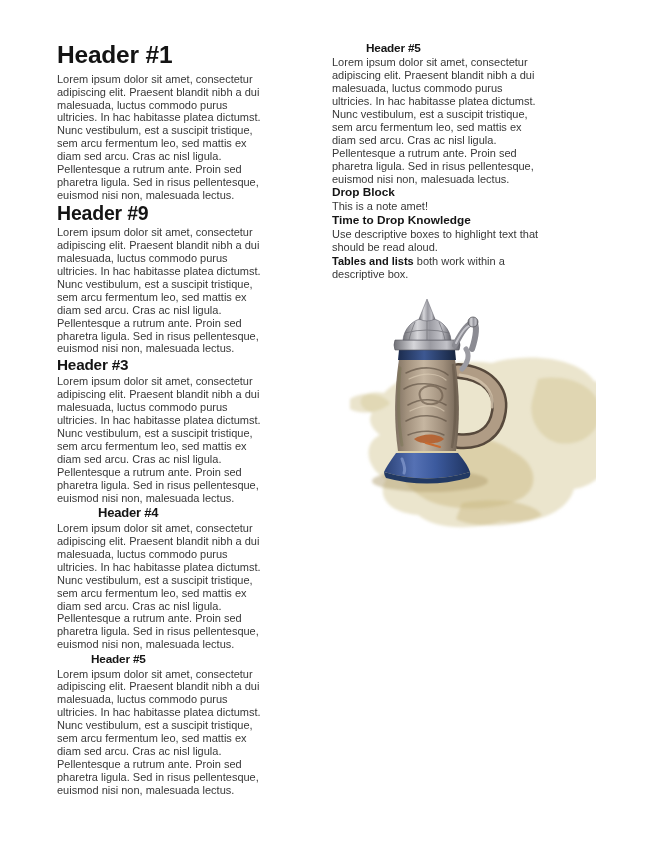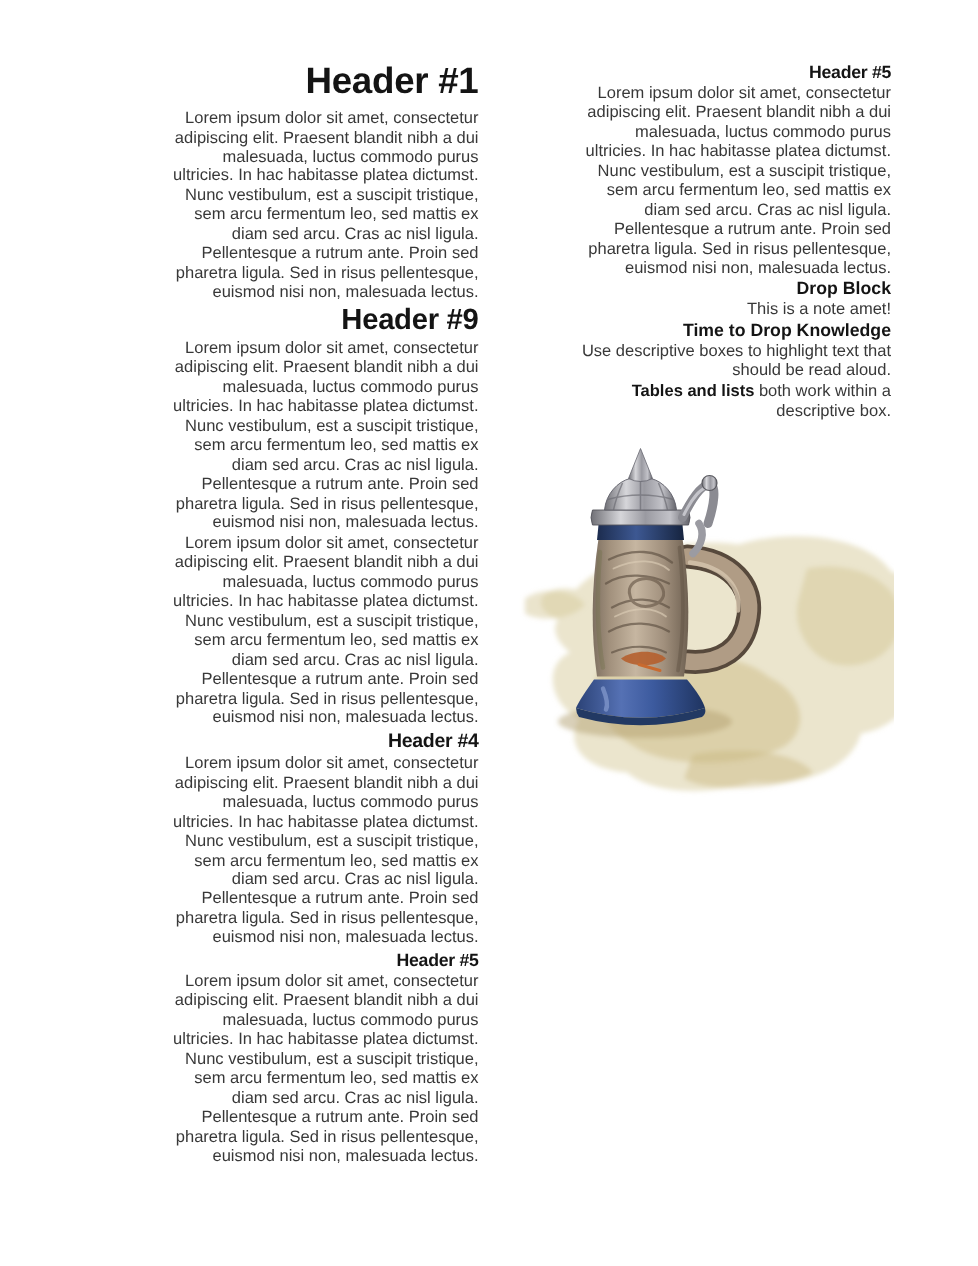--- a/index.html
+++ b/index.html
@@ -2,21 +2,20 @@
 <html><head>
 <meta charset="utf-8">
 <style>
   html,body { margin:0; padding:0; background:#ffffff; }
   .page {
     position:relative;
     width:596px; height:844px;
     background:#ffffff;
     font-family:"Liberation Sans","DejaVu Sans",sans-serif;
     overflow:hidden;
-    text-align:right;
   }
   .col { position:absolute; top:42px; width:262px; color:#383838; }
   .col-left  { left:57px; }
   .col-right { left:332px; }
 
   .page h1, .page h2, .page h3, .page h4, .page h5 {
     color:#141414; font-weight:700; line-height:1.05; letter-spacing:-0.2px;
   }
   h1 { font-size:24.5px; margin:0 0 5px 0; }
   h2 { font-size:19.5px; margin:1px 0 3px 0; }
@@ -64,20 +63,21 @@
 adipiscing elit. Praesent blandit nibh a dui
 malesuada, luctus commodo purus
 ultricies. In hac habitasse platea dictumst.
 Nunc vestibulum, est a suscipit tristique,
 sem arcu fermentum leo, sed mattis ex
 diam sed arcu. Cras ac nisl ligula.
 Pellentesque a rutrum ante. Proin sed
 pharetra ligula. Sed in risus pellentesque,
 euismod nisi non, malesuada lectus.</p>
 
+    <h3>Header #3</h3>
     <p class="body">Lorem ipsum dolor sit amet, consectetur
 adipiscing elit. Praesent blandit nibh a dui
 malesuada, luctus commodo purus
 ultricies. In hac habitasse platea dictumst.
 Nunc vestibulum, est a suscipit tristique,
 sem arcu fermentum leo, sed mattis ex
 diam sed arcu. Cras ac nisl ligula.
 Pellentesque a rutrum ante. Proin sed
 pharetra ligula. Sed in risus pellentesque,
 euismod nisi non, malesuada lectus.</p>

